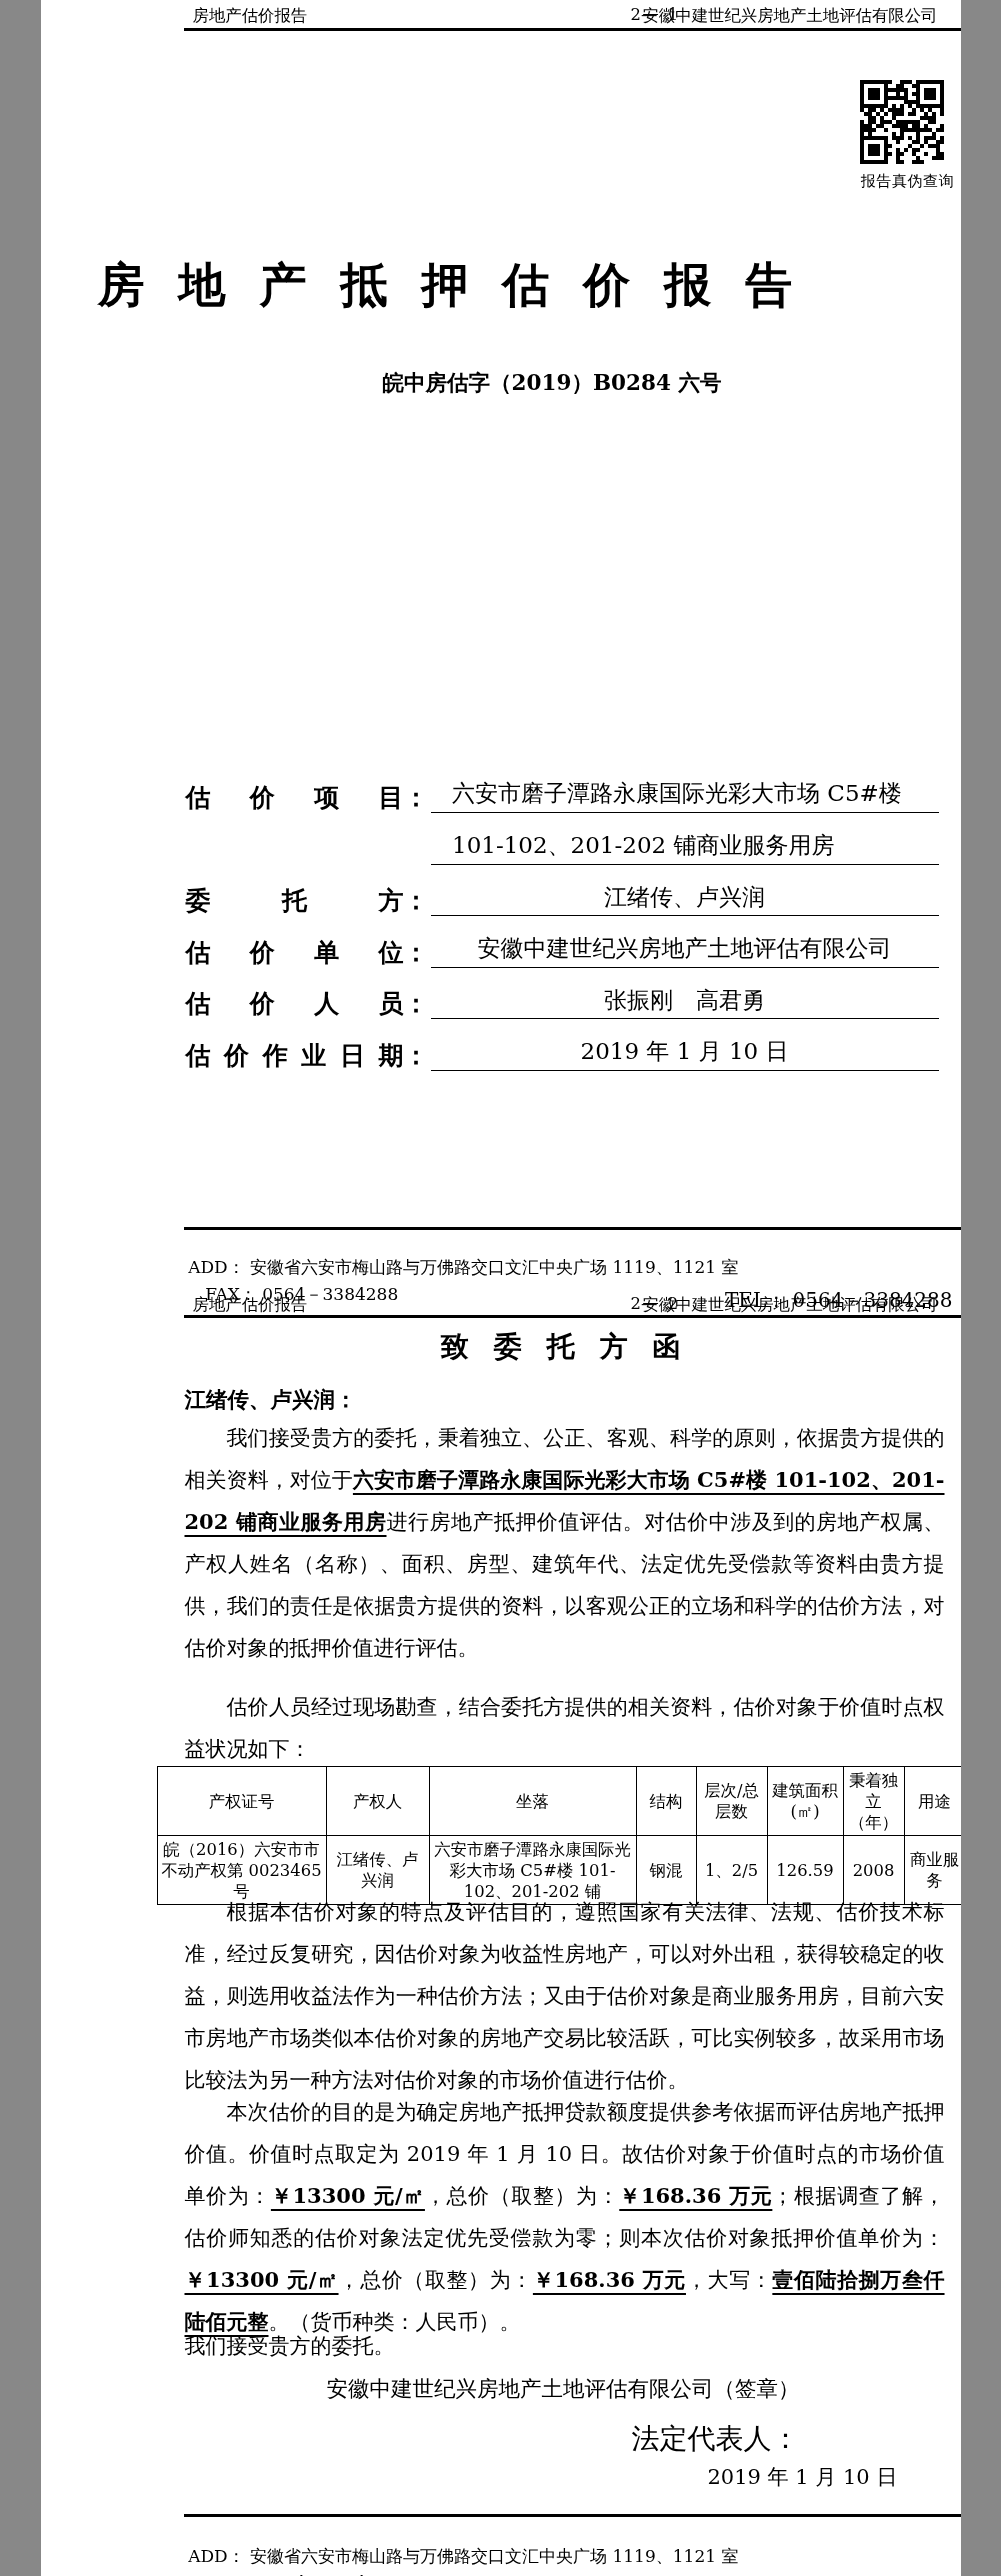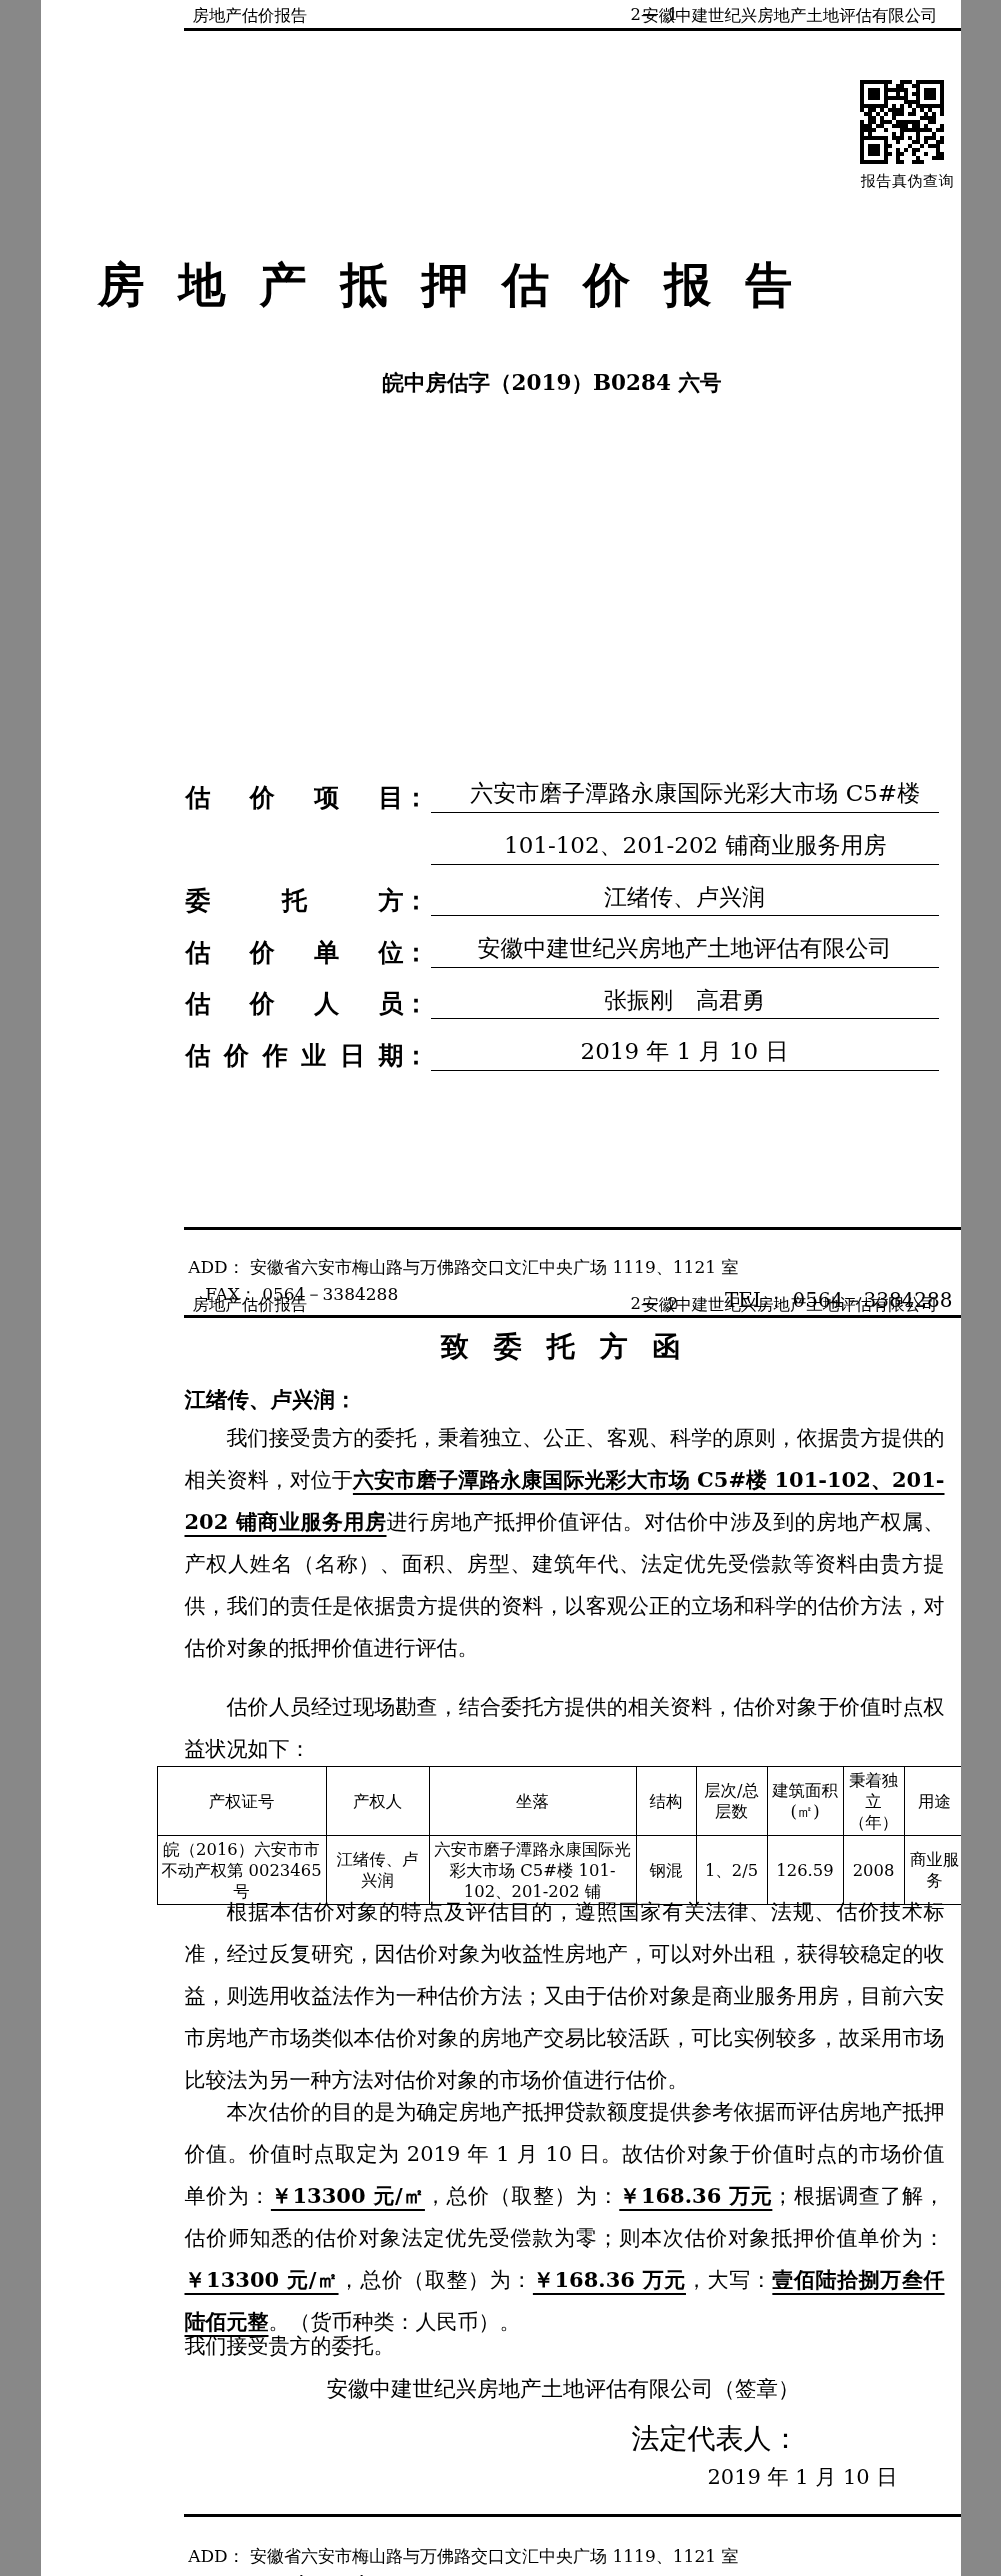--- a/index.html
+++ b/index.html
@@ -19,21 +19,21 @@
   
   .main-title{position:absolute;left:57px;top:254px;width:909px;text-align:left;
               font-size:47px;font-weight:bold;letter-spacing:8.8px;white-space:pre;}
   .doc-no{position:absolute;left:57px;top:368px;width:909px;text-align:center;font-size:21.5px;font-weight:600;}
   .fields{position:absolute;left:145px;top:769px;width:753px;}
   .frow{display:flex;align-items:flex-end;height:44px;margin-bottom:7.6px;}
   .flabel{display:inline-block;width:218px;font-size:25px;font-weight:bold;text-align:justify;text-align-last:justify;line-height:1.2;}
   .fcolon{display:inline-block;width:27px;font-size:25px;font-weight:bold;line-height:1.2;}
   .fspacer{display:inline-block;width:245px;}
   .fval{flex:1;border-bottom:1.9px solid #000;font-size:23px;line-height:1.55;text-align:center;white-space:pre;}
-  .fval.l{text-align:center;padding-left:21.5px;}
+  .fval.l{text-align:left;padding-left:21.5px;}
   
   .letter-title{position:absolute;left:145px;top:1328px;width:758px;text-align:center;
                 font-size:28px;font-weight:bold;letter-spacing:7.6px;white-space:pre;}
   .saluto{position:absolute;left:144px;top:1385px;font-size:21.5px;font-weight:bold;}
   .para{position:absolute;left:144px;width:760px;font-size:21px;line-height:42px;text-align:justify;}
   .indent{text-indent:42px;}
   .seg-b{font-weight:bold;}
   .seg-u{text-decoration:underline;text-decoration-thickness:1.6px;text-underline-offset:5.7px;}
   
   .ptable{position:absolute;left:116px;top:1766px;width:809px;border-collapse:collapse;table-layout:fixed;

